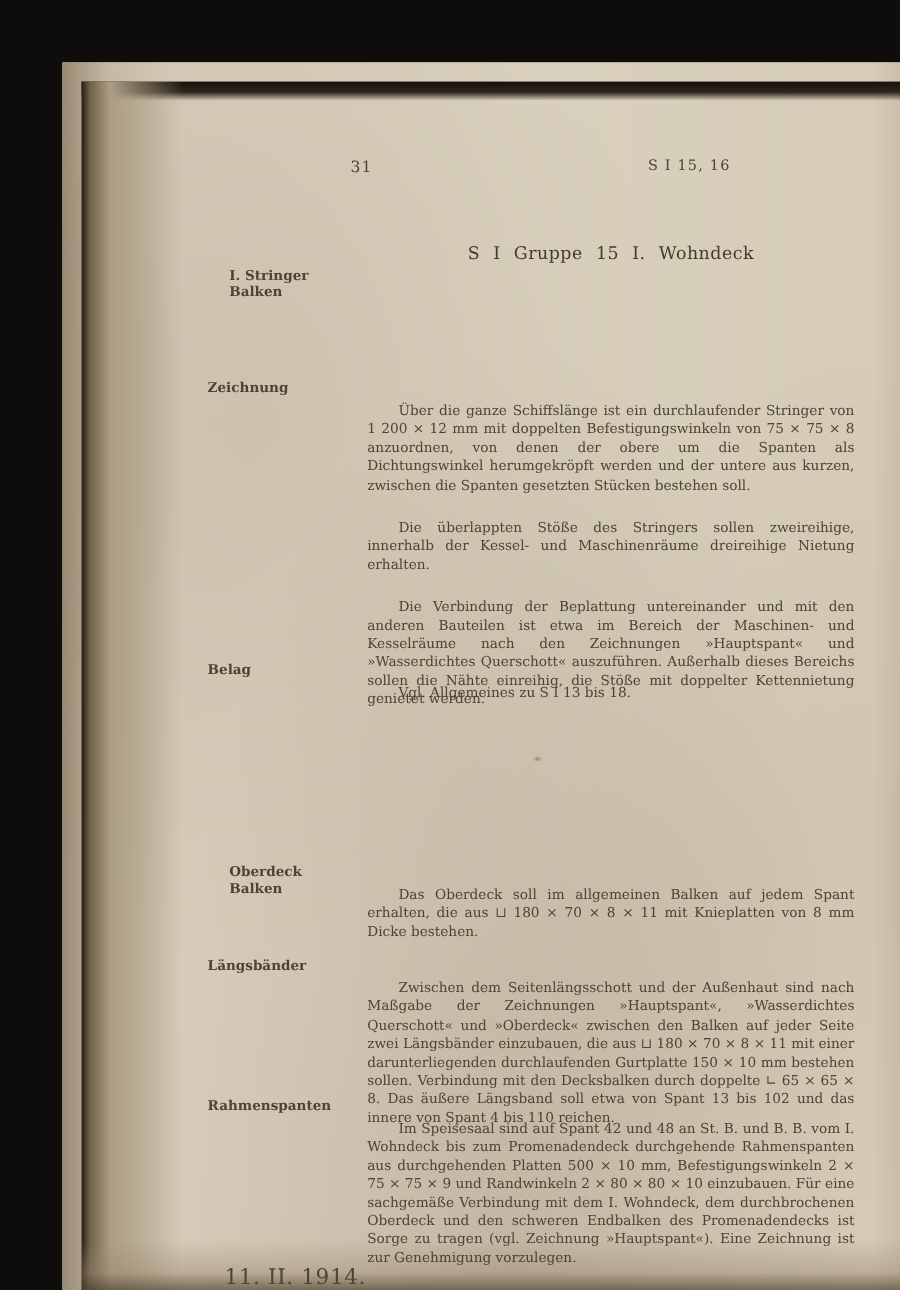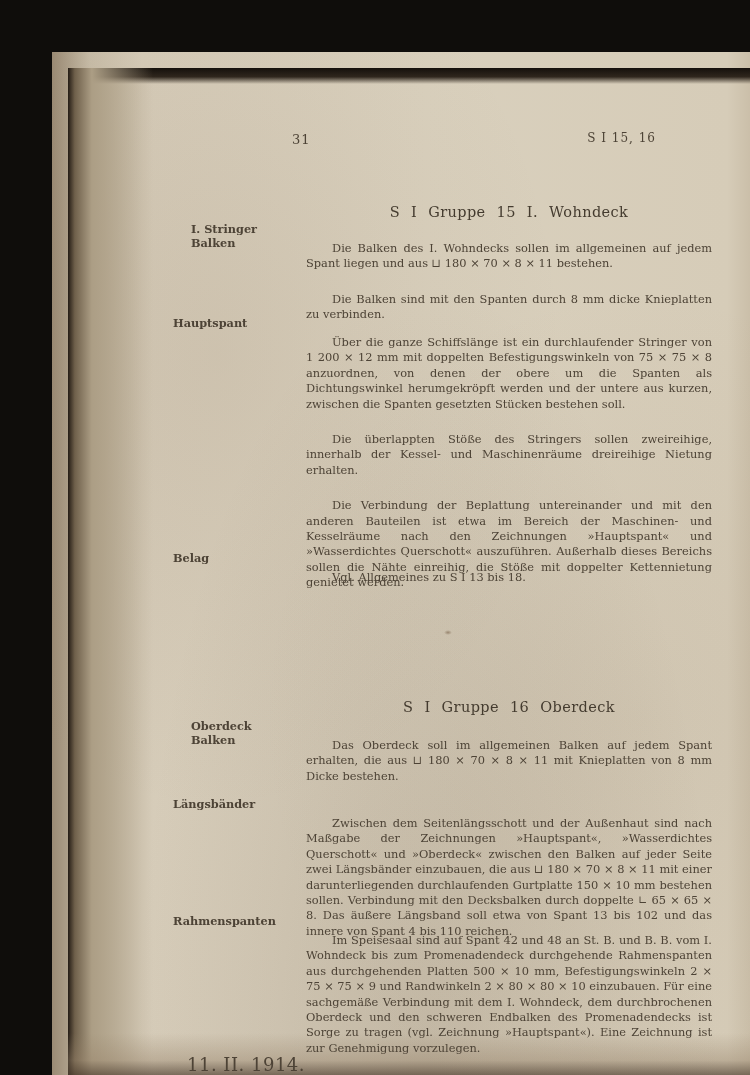--- a/index.html
+++ b/index.html
@@ -50,21 +50,21 @@
   .stain {
     position:absolute; top:562px; left:376px; width:8px; height:5px; border-radius:50%;
     background:radial-gradient(rgba(110,85,60,0.55), rgba(110,85,60,0) 70%);
   }
 
   .page-number {
     position:absolute; top:62px; left:222px;
     font-size:13px; color:#4d4336; letter-spacing:1px;
   }
   .header-ref {
-    position:absolute; top:61px; left:470px; width:120px; text-align:right;
+    position:absolute; top:61px; left:470px; width:120px; text-align:left;
     font-size:12px; color:#4d4336; letter-spacing:1px;
   }
 
   .heading {
     position:absolute; left:218px; width:446px; text-align:center;
     font-weight:normal; font-size:14.5px; color:#443b2f;
     word-spacing:6px; letter-spacing:0.4px;
   }
 
   .margin-label {
@@ -99,38 +99,33 @@
 
   <div class="page-number">31</div>
   <div class="header-ref">S I 15, 16</div>
 
   <div class="heading" style="top:134px">S I Gruppe 15 I. Wohndeck</div>
 
   <div class="margin-label" style="top:152px">
     <span>I. Stringer</span><br>
     <span>Balken</span>
   </div>
-  <div class="textcol" style="top:153px">
-    <p class="para">Die Balken des I. Wohndecks sollen im allgemeinen auf jedem Spant liegen und aus ⊔ 180 × 70 × 8 × 11 bestehen.</p>
-    <p class="para">Die Balken sind mit den Spanten durch 8 mm dicke Knieplatten zu verbinden.</p>
-  </div>
 
-  <div class="margin-label" style="top:246px">Hauptspant</div>
+  <div class="margin-label" style="top:246px">Zeichnung</div>
   <div class="textcol" style="top:247px">
     <p class="para">Über die ganze Schiffslänge ist ein durchlaufender Stringer von 1 200 × 12 mm mit doppelten Befestigungswinkeln von 75 × 75 × 8 anzuordnen, von denen der obere um die Spanten als Dichtungswinkel herumgekröpft werden und der untere aus kurzen, zwischen die Spanten gesetzten Stücken bestehen soll.</p>
     <p class="para">Die überlappten Stöße des Stringers sollen zweireihige, innerhalb der Kessel- und Maschinenräume dreireihige Nietung erhalten.</p>
     <p class="para gap-after">Die Verbindung der Beplattung untereinander und mit den anderen Bauteilen ist etwa im Bereich der Maschinen- und Kesselräume nach den Zeichnungen »Hauptspant« und »Wasserdichtes Querschott« auszuführen. Außerhalb dieses Bereichs sollen die Nähte einreihig, die Stöße mit doppelter Kettennietung genietet werden.</p>
   </div>
 
   <div class="margin-label" style="top:481px">Belag</div>
   <div class="textcol" style="top:482px">
     <p class="para">Vgl. Allgemeines zu S I 13 bis 18.</p>
   </div>
 
-  <div class="heading" style="top:629px">S I Gruppe 16 Oberdeck</div>
 
   <div class="margin-label" style="top:649px">
     <span>Oberdeck</span><br>
     <span>Balken</span>
   </div>
   <div class="textcol" style="top:650px">
     <p class="para">Das Oberdeck soll im allgemeinen Balken auf jedem Spant erhalten, die aus ⊔ 180 × 70 × 8 × 11 mit Knieplatten von 8 mm Dicke bestehen.</p>
   </div>
 
   <div class="margin-label" style="top:727px">Längsbänder</div>

